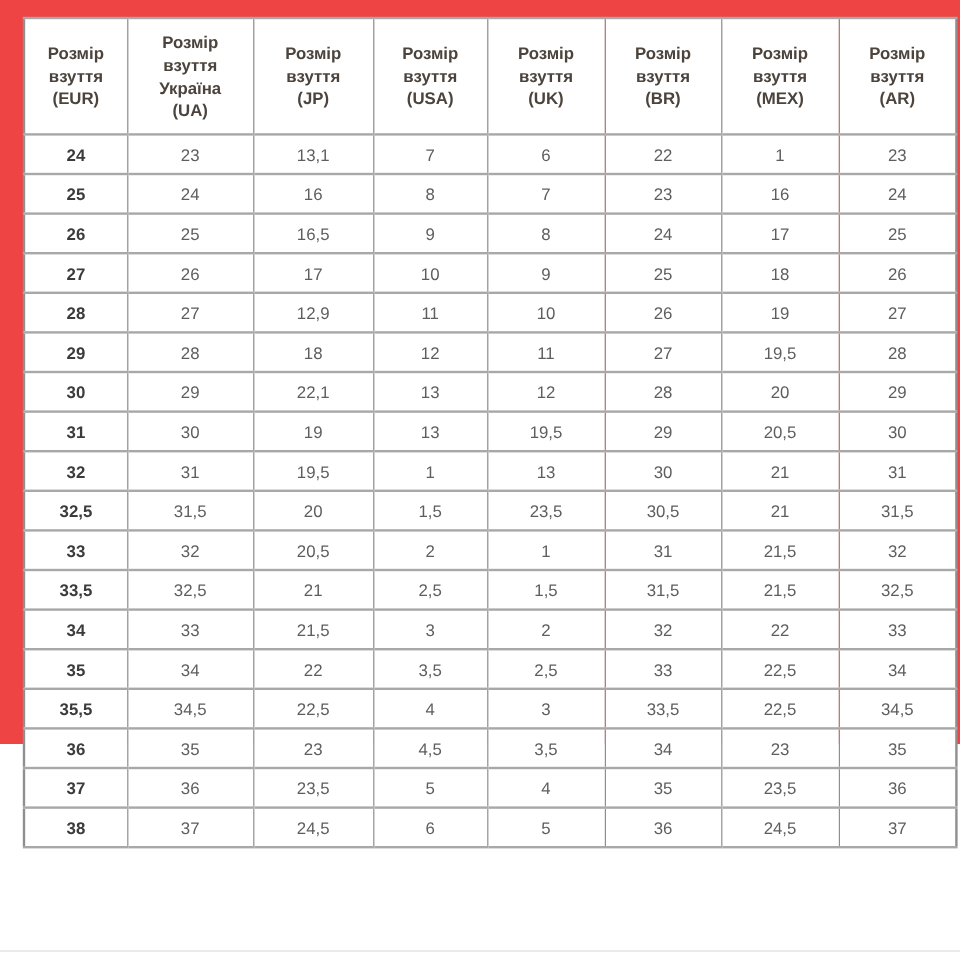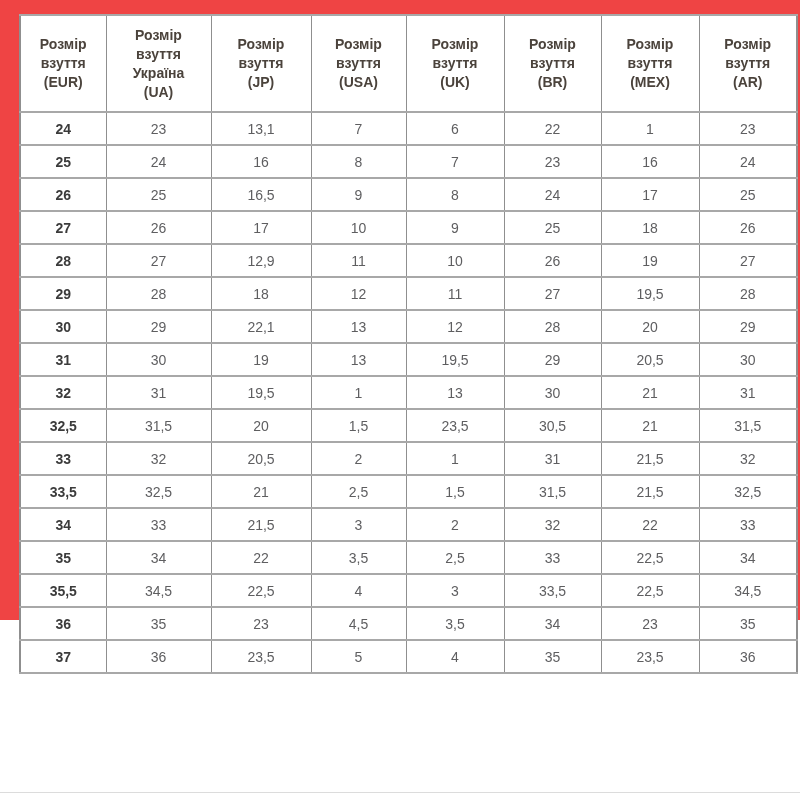--- a/index.html
+++ b/index.html
@@ -271,16 +271,26 @@
         <tr>
           <td class="first-col">37</td>
           <td>36</td>
           <td>23,5</td>
           <td>5</td>
           <td>4</td>
           <td>35</td>
           <td>23,5</td>
           <td>36</td>
         </tr>
+        <tr>
+          <td class="first-col">38</td>
+          <td>37</td>
+          <td>24,5</td>
+          <td>6</td>
+          <td>5</td>
+          <td>36</td>
+          <td>24,5</td>
+          <td>37</td>
+        </tr>
       </tbody>
   </table>
   <div class="bottom-rule"></div>
 </div>
 
 </body></html>

